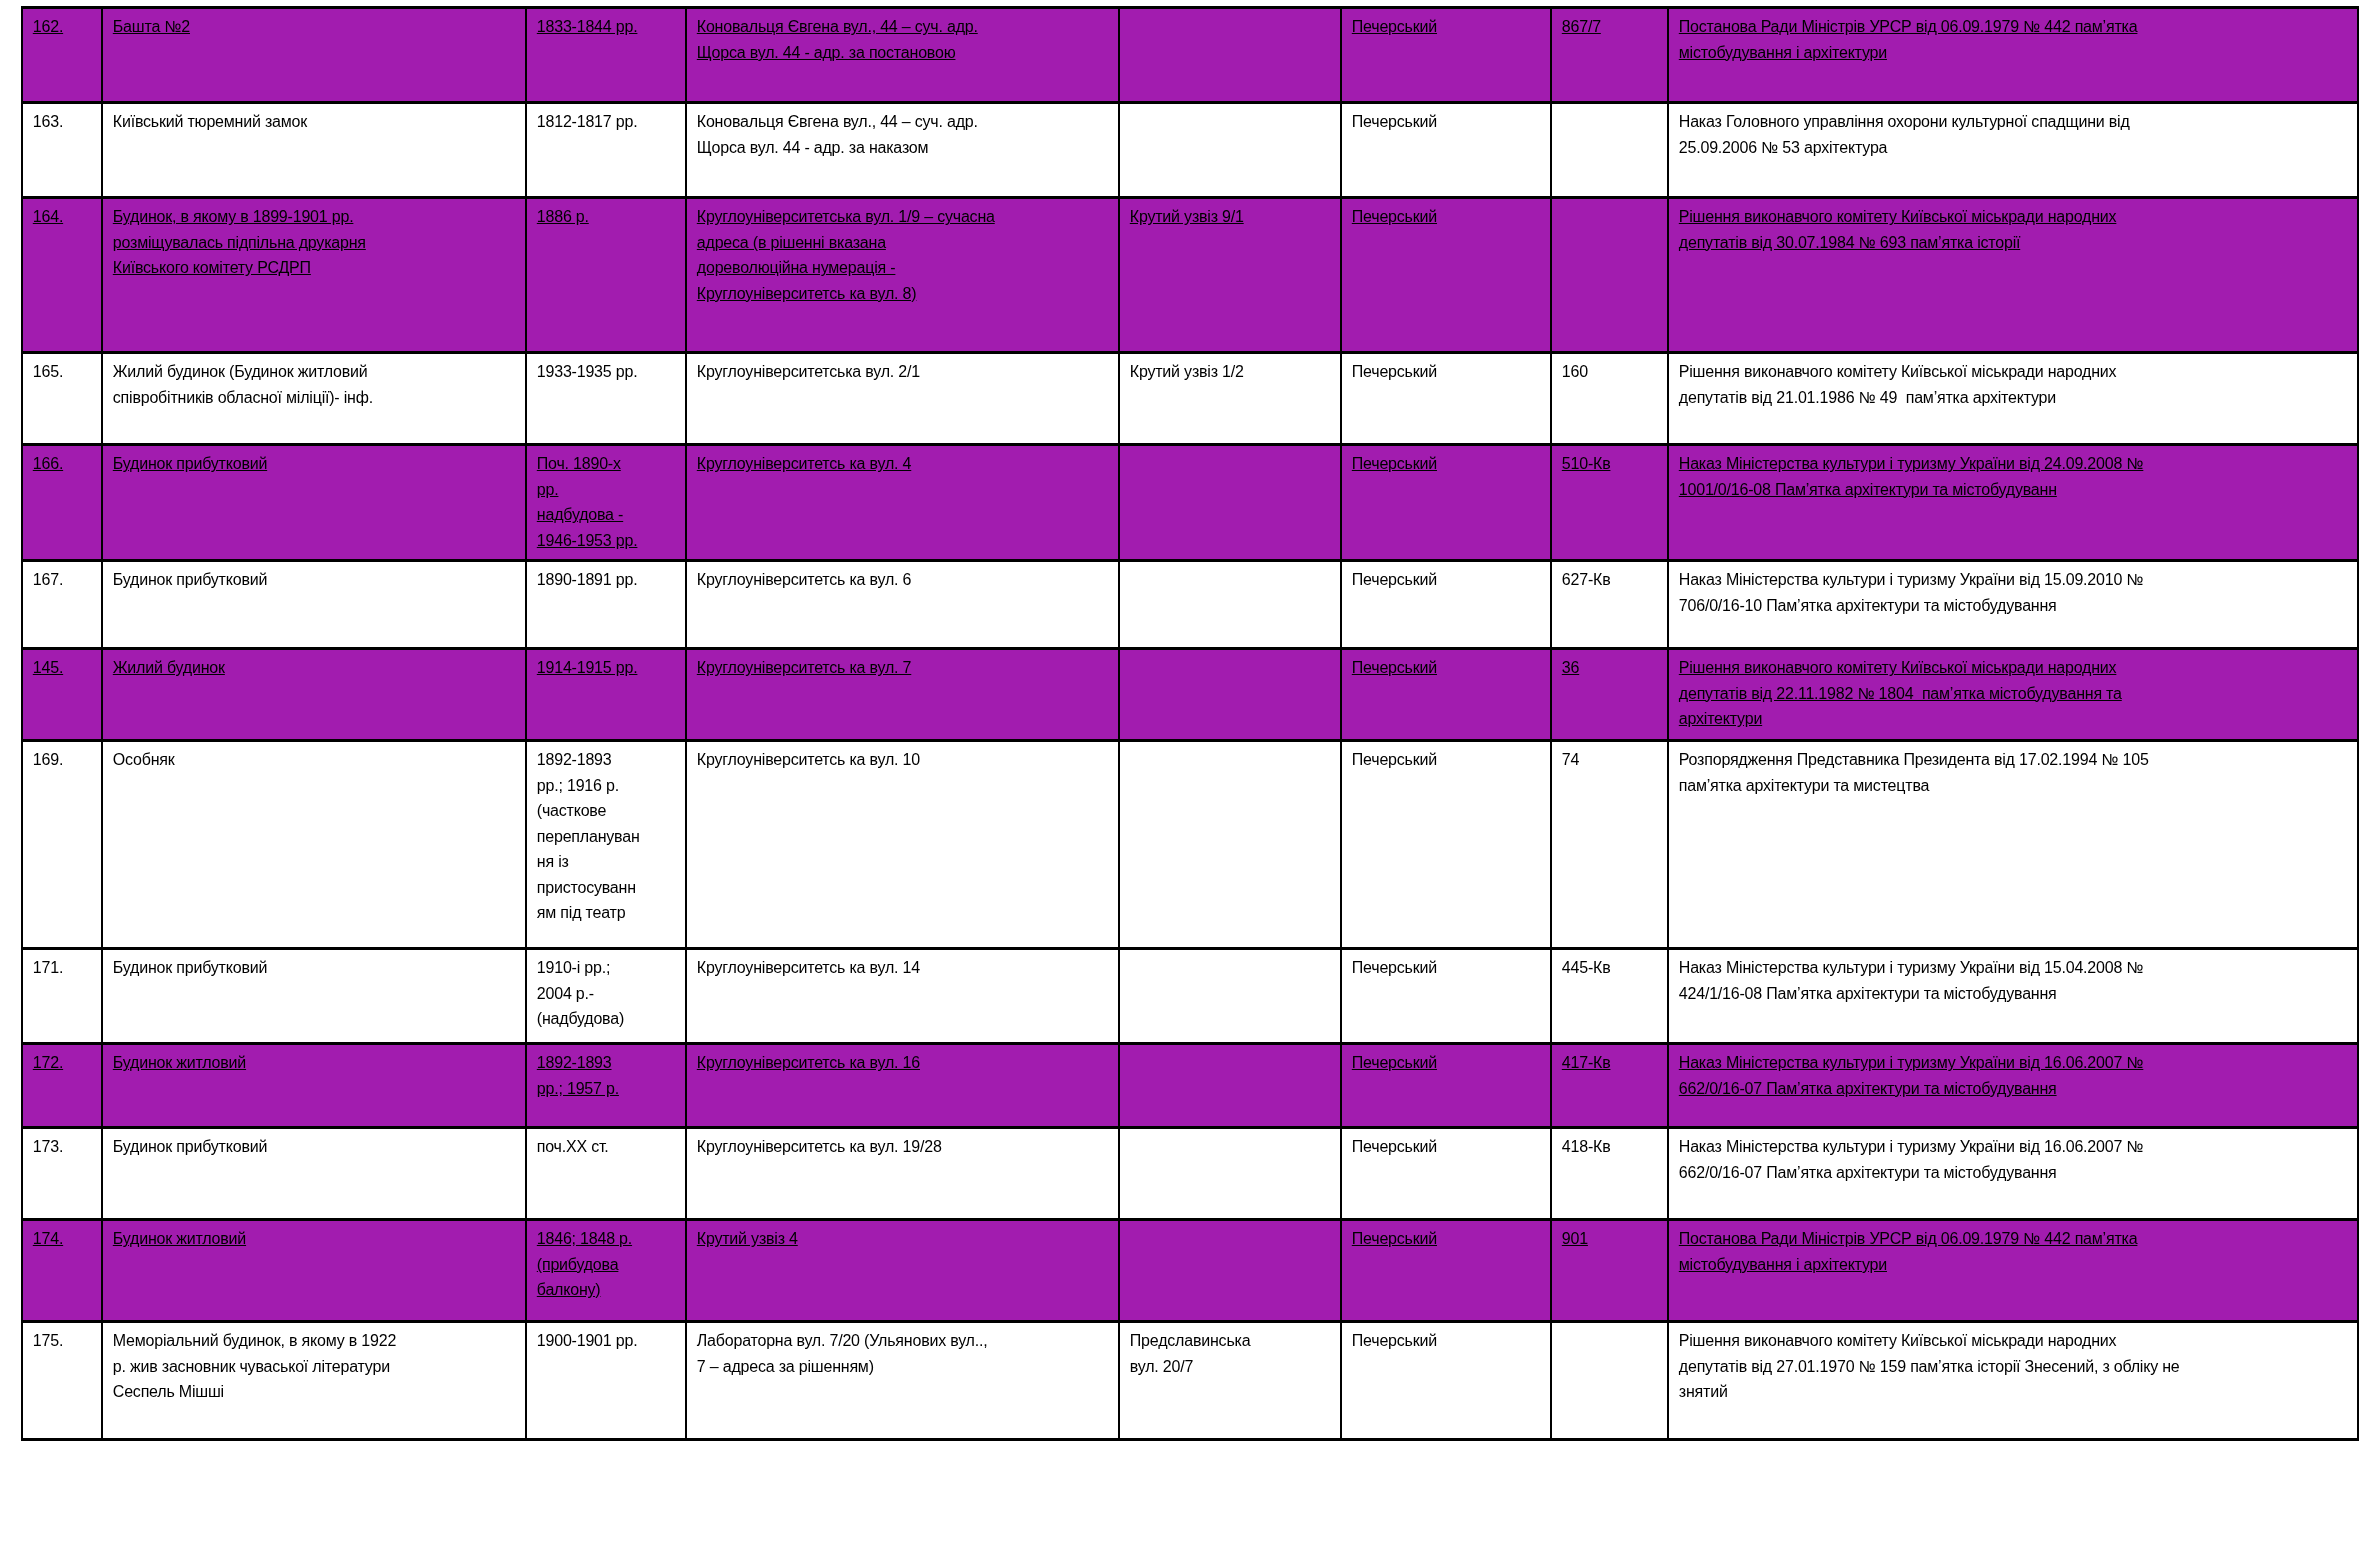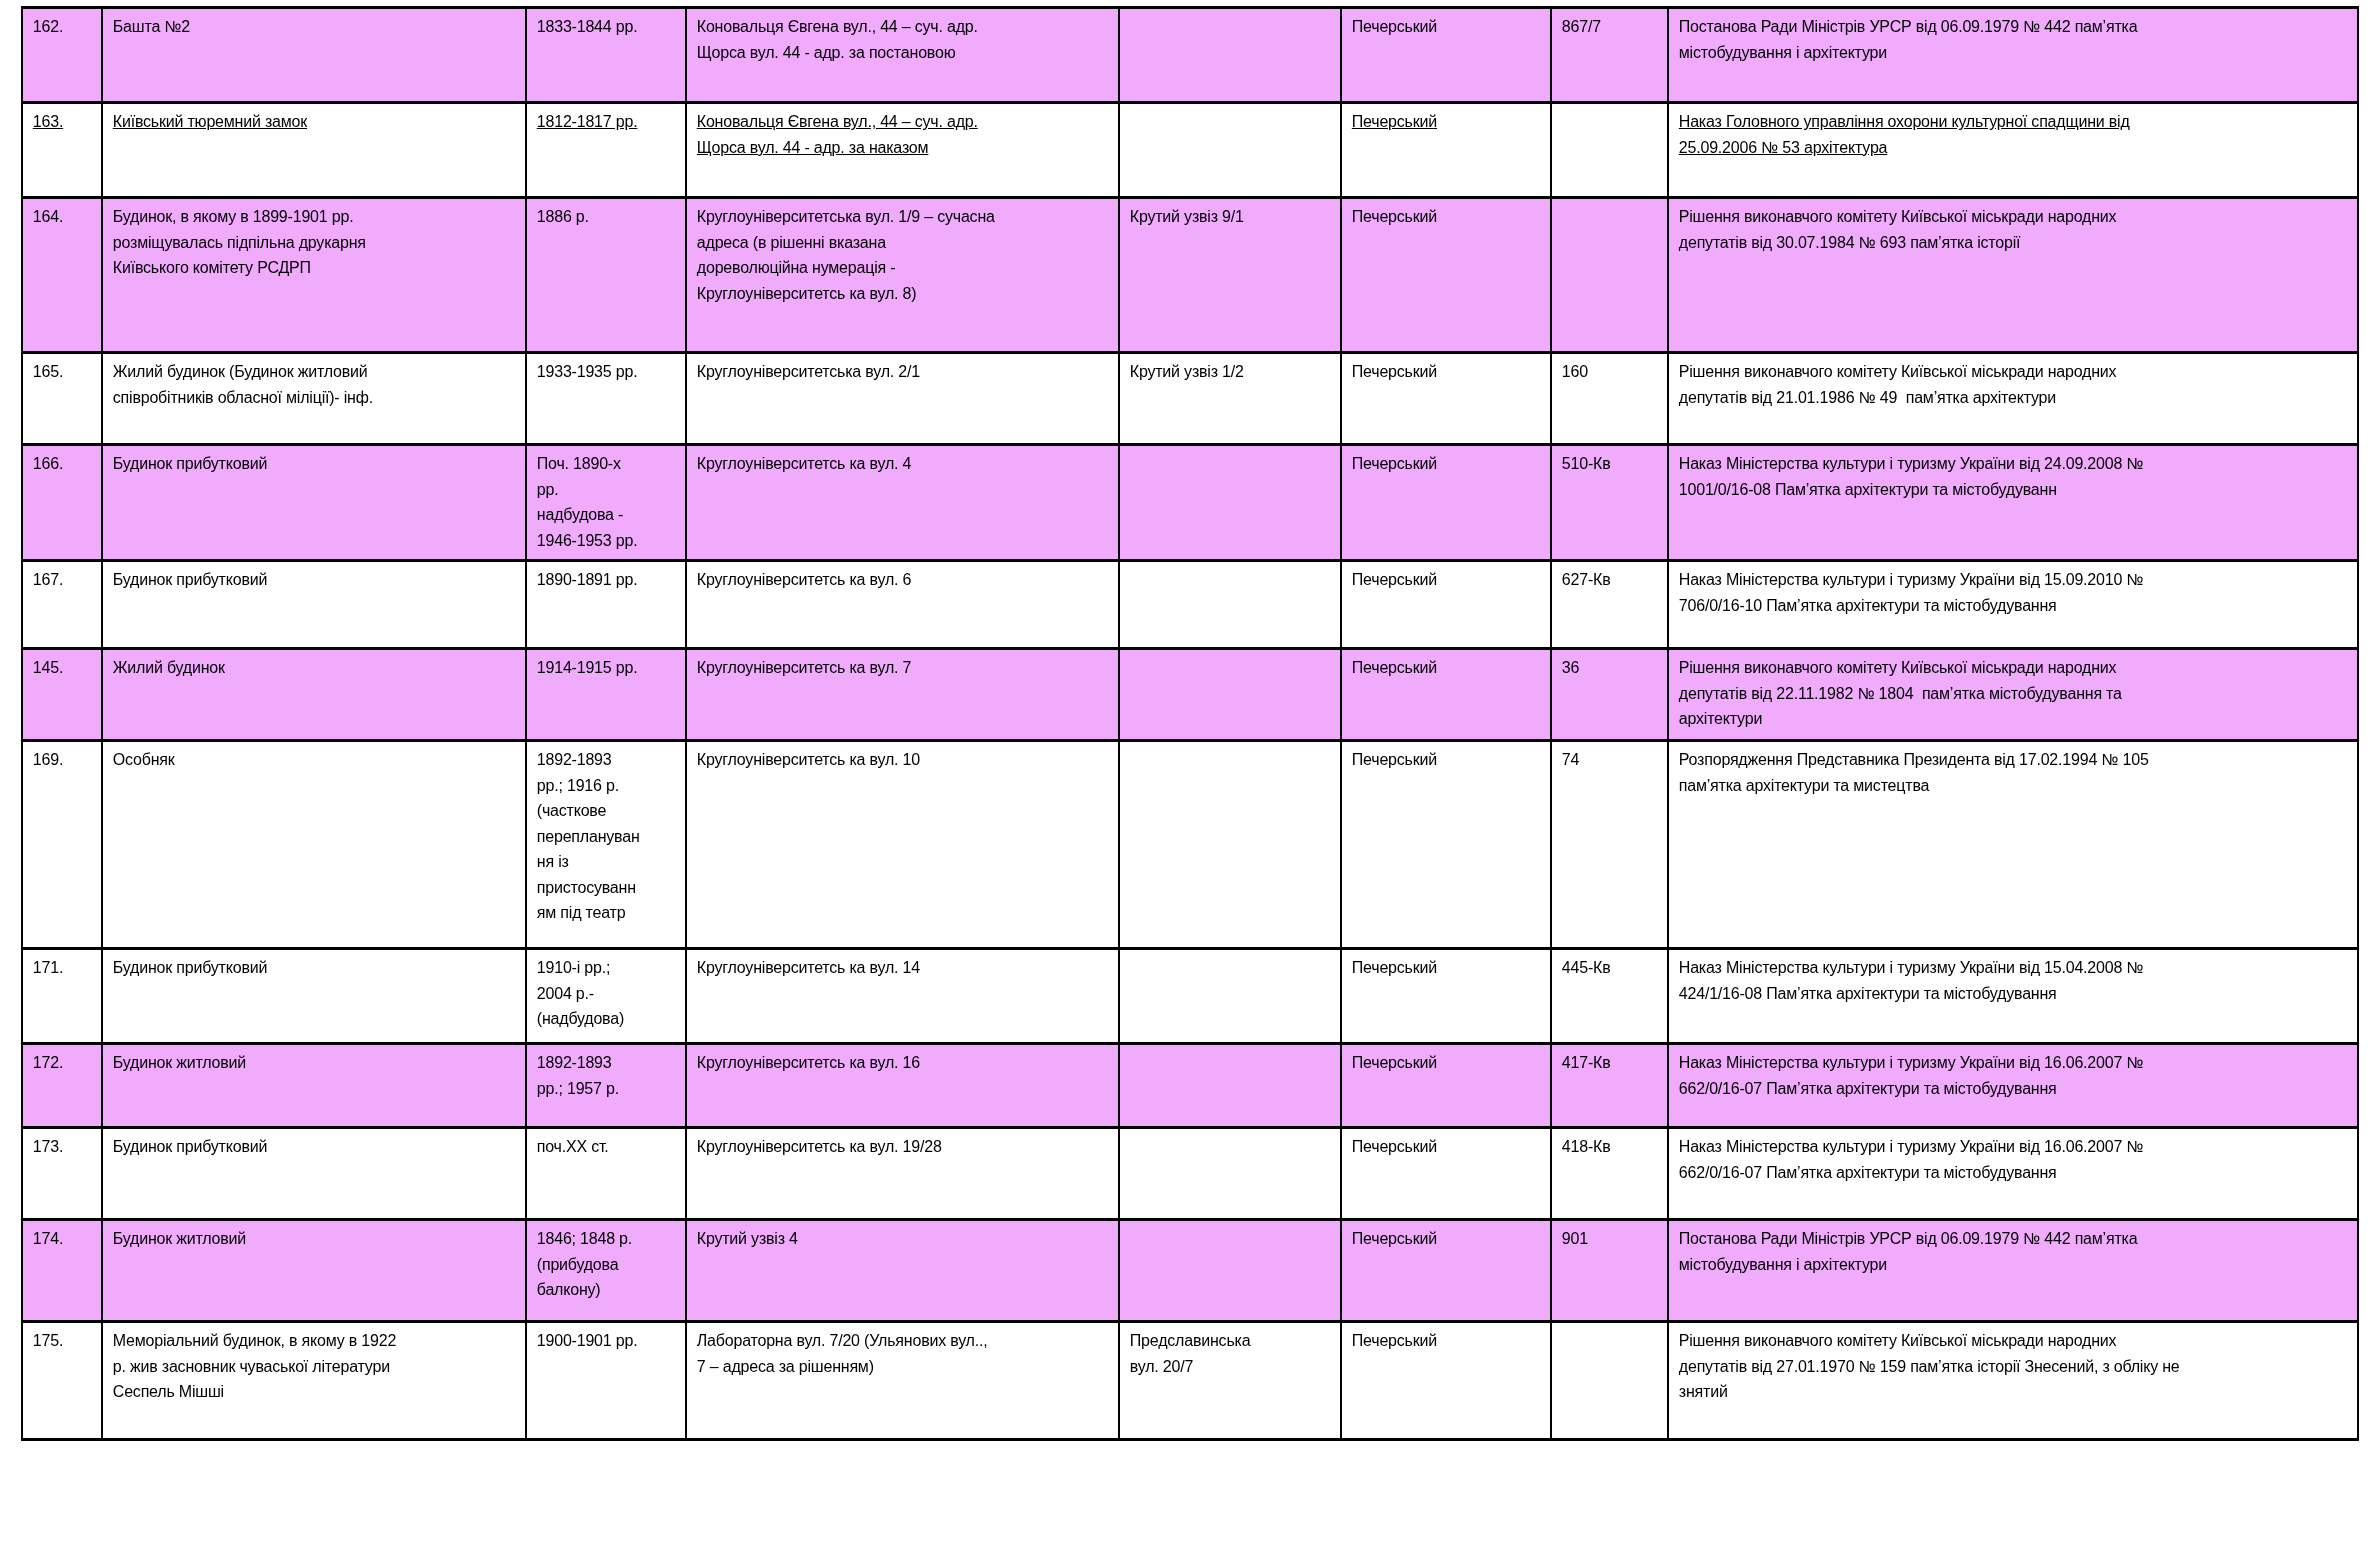--- a/index.html
+++ b/index.html
@@ -30,21 +30,22 @@
     padding: 5.3px 7.5px 4.5px 9.8px;
     font-size: 16px;
     line-height: 25.5px;
     letter-spacing: -0.2px;
     white-space: pre-wrap;
     word-wrap: break-word;
     overflow: hidden;
     background: #ffffff;
   }
   table.registry tr.shaded td {
-    background: #f0abfc;
+    background: #a21caf;
+    text-decoration: underline;
   }
   col.c-num        { width: 80px; }
   col.c-name       { width: 424px; }
   col.c-date       { width: 160px; }
   col.c-address    { width: 433px; }
   col.c-alt        { width: 222px; }
   col.c-district   { width: 210px; }
   col.c-reg        { width: 117px; }
   col.c-doc        { width: 690px; }
 </style>
@@ -69,21 +70,21 @@
           <td>Башта №2</td>
           <td>1833-1844 рр.</td>
           <td>Коновальця Євгена вул., 44 – суч. адр.
 Щорса вул. 44 - адр. за постановою</td>
           <td></td>
           <td>Печерський</td>
           <td>867/7</td>
           <td>Постанова Ради Міністрів УРСР від 06.09.1979 № 442 пам’ятка
 містобудування і архітектури</td>
         </tr>
-        <tr style="height: 95px; text-decoration: underline;">
+        <tr style="height: 95px;">
           <td>163.</td>
           <td>Київський тюремний замок</td>
           <td>1812-1817 рр.</td>
           <td>Коновальця Євгена вул., 44 – суч. адр.
 Щорса вул. 44 - адр. за наказом</td>
           <td></td>
           <td>Печерський</td>
           <td></td>
           <td>Наказ Головного управління охорони культурної спадщини від
 25.09.2006 № 53 архітектура</td>

